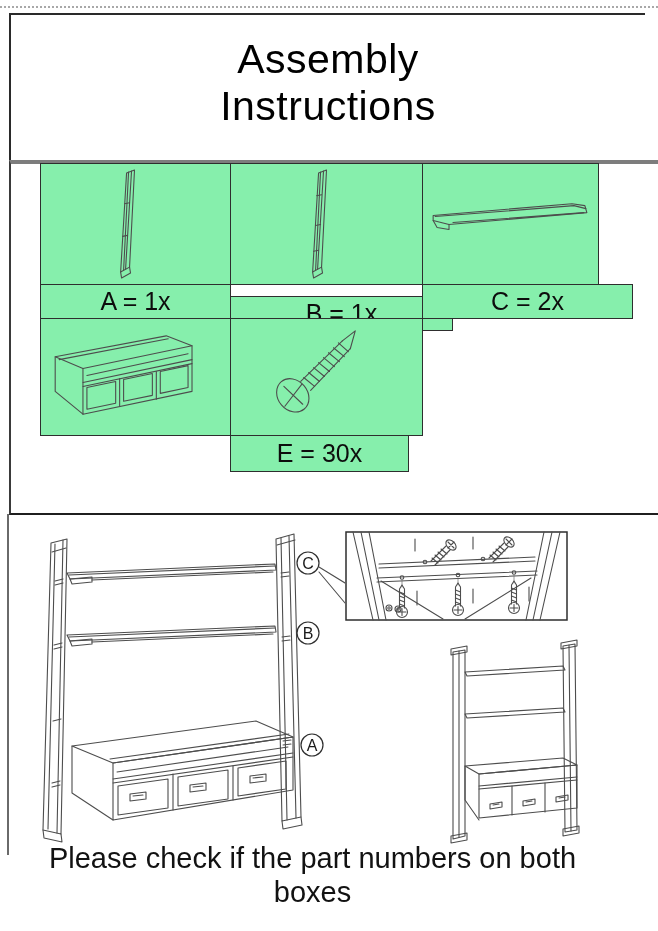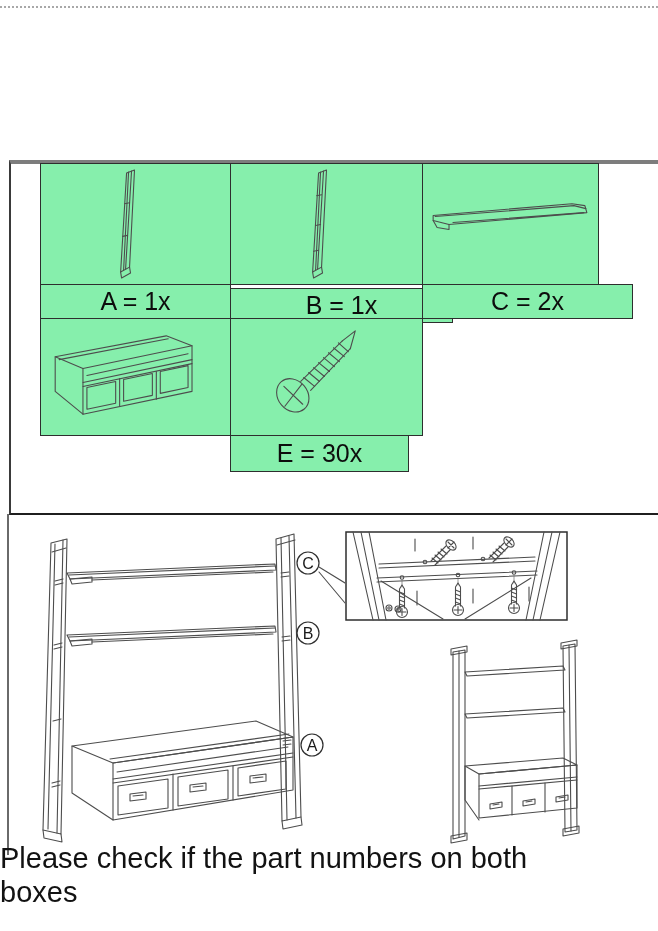--- a/index.html
+++ b/index.html
@@ -20,36 +20,42 @@
     position:absolute;left:9px;top:160px;width:649px;height:355px;box-sizing:border-box;
     border-top:4px solid #7d7d7d;border-left:2px solid #3a3a3a;border-bottom:2px solid #1f1f1f;
   }
   .cell{position:absolute;border:1px solid #2e2e2e;box-sizing:border-box;background:#86efac;}
   .cell.lab{display:flex;align-items:center;justify-content:center;font-size:25px;color:#0d0d0d;}
   .cell svg{display:block;width:100%;height:100%;}
   .assembly-left-border{position:absolute;left:7px;top:514px;height:341px;width:0;border-left:2px solid #6a6a6a;}
   .dwg{position:absolute;}
   .dwg svg{display:block;width:100%;height:100%;}
   .footer{
-    position:absolute;left:0;top:841px;width:595px;
-    font-size:29px;line-height:34px;color:#121212;
+    position:absolute;left:0;top:841px;width:595px;text-align:center;
+    font-size:29px;line-height:34px;color:#121212;padding-left:15px;
   }
   svg .ln{stroke:#4d4d4d;stroke-width:1.1;fill:none;stroke-linecap:round;stroke-linejoin:round;}
   svg .thin{stroke:#6a6a6a;stroke-width:.7;fill:none;}
   svg .callout{stroke:#2e2e2e;stroke-width:1.2;fill:#ffffff;}
   svg .callout-txt{font-family:"Liberation Sans",sans-serif;font-size:16px;fill:#1a1a1a;}
   svg .boxln{stroke:#2e2e2e;stroke-width:1.5;fill:none;}
 </style>
 </head>
 <body>
 
 <div class="page">
 
   <div class="top-dotted"></div>
 
+  <div class="title-box">
+    <div class="title">
+      <div>Assembly</div>
+      <div>Instructions</div>
+    </div>
+  </div>
 
   <div class="parts-section"></div>
 
   <div class="cell" style="left:40px;top:163px;width:191px;height:122px">
     <svg viewBox="0 0 190 121">
       <g class="ln">
         <path d="M86 9 L94 6 L89 104 L80 109 Z"></path>
         <path d="M91 7 L85 106"></path>
         <path d="M88 8 L83 107"></path>
         <path d="M80 109 L81 115 L90 110 L89 104"></path>
@@ -73,21 +79,21 @@
       <g class="ln">
         <path d="M10 52 L150 40 L163 42 L165 49 L26 61 L10 57 Z"></path>
         <path d="M12 53 L152 42 L164 45"></path>
         <path d="M26 61 L26 66 L14 64 L10 57"></path>
         <path d="M30 59 L162 49"></path>
       </g>
     </svg>
   </div>
 
   <div class="cell lab" style="left:40px;top:284px;width:191px;height:35px">A = 1x</div>
-  <div class="cell lab" style="left:230px;top:288px;width:223px;height:35px">B = 1x</div>
+  <div class="cell lab" style="left:230px;top:296px;width:223px;height:35px">B = 1x</div>
   <div class="cell lab" style="left:422px;top:284px;width:211px;height:35px">C = 2x</div>
 
   <div class="cell" style="left:40px;top:318px;width:191px;height:118px">
     <svg viewBox="0 0 190 117">
       <g class="ln">
         <path d="M14 38 L126 17 L152 27 L42 50 Z"></path>
         <path d="M18 41 L128 20"></path>
         <path d="M14 38 L14 73 L42 96"></path>
         <path d="M42 50 L42 96 L152 73 L152 27"></path>
         <path d="M42 64 L152 41"></path>

